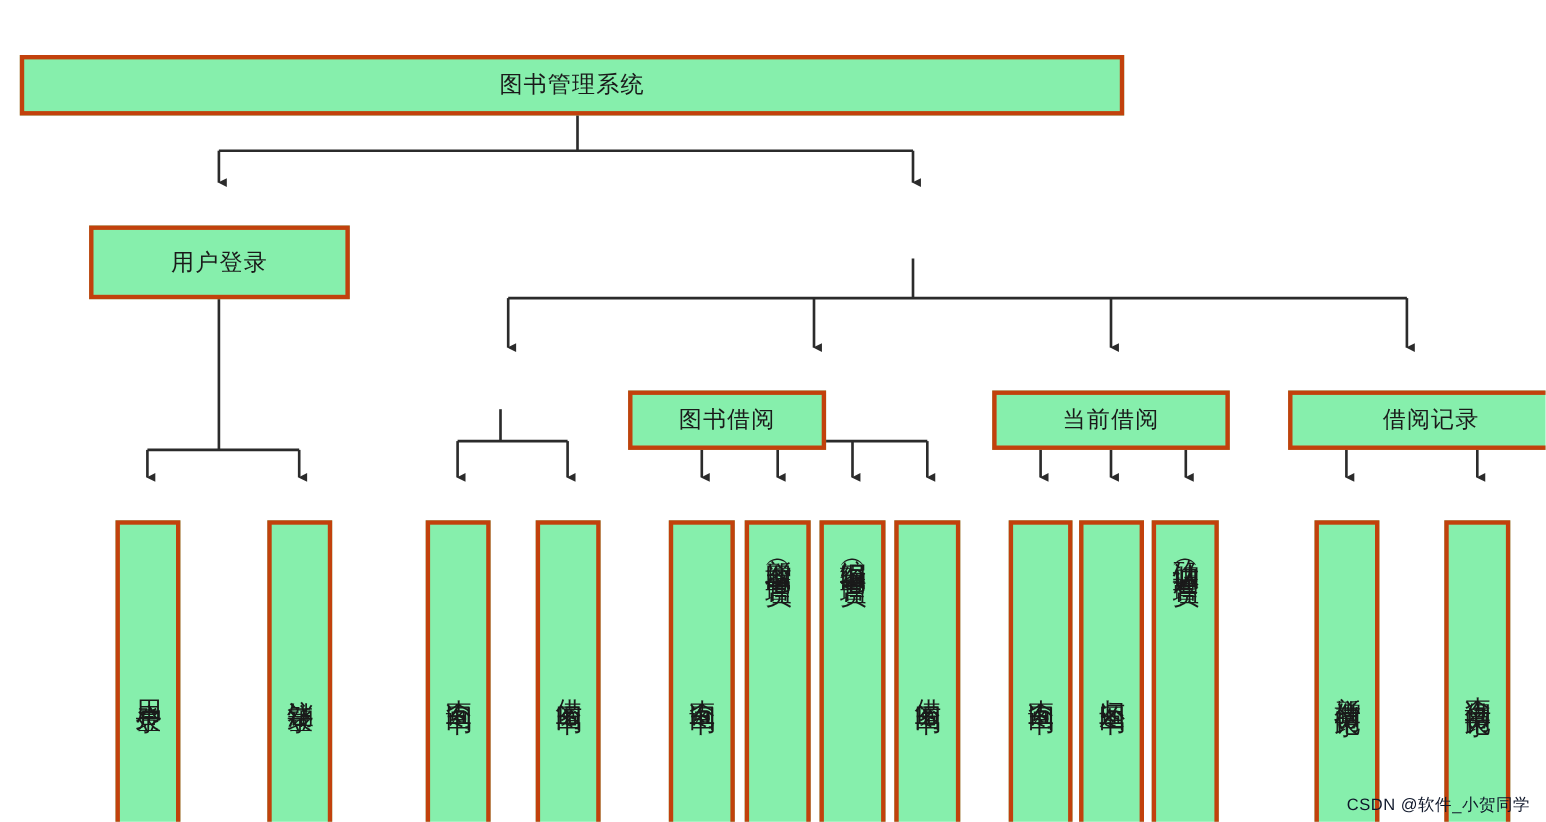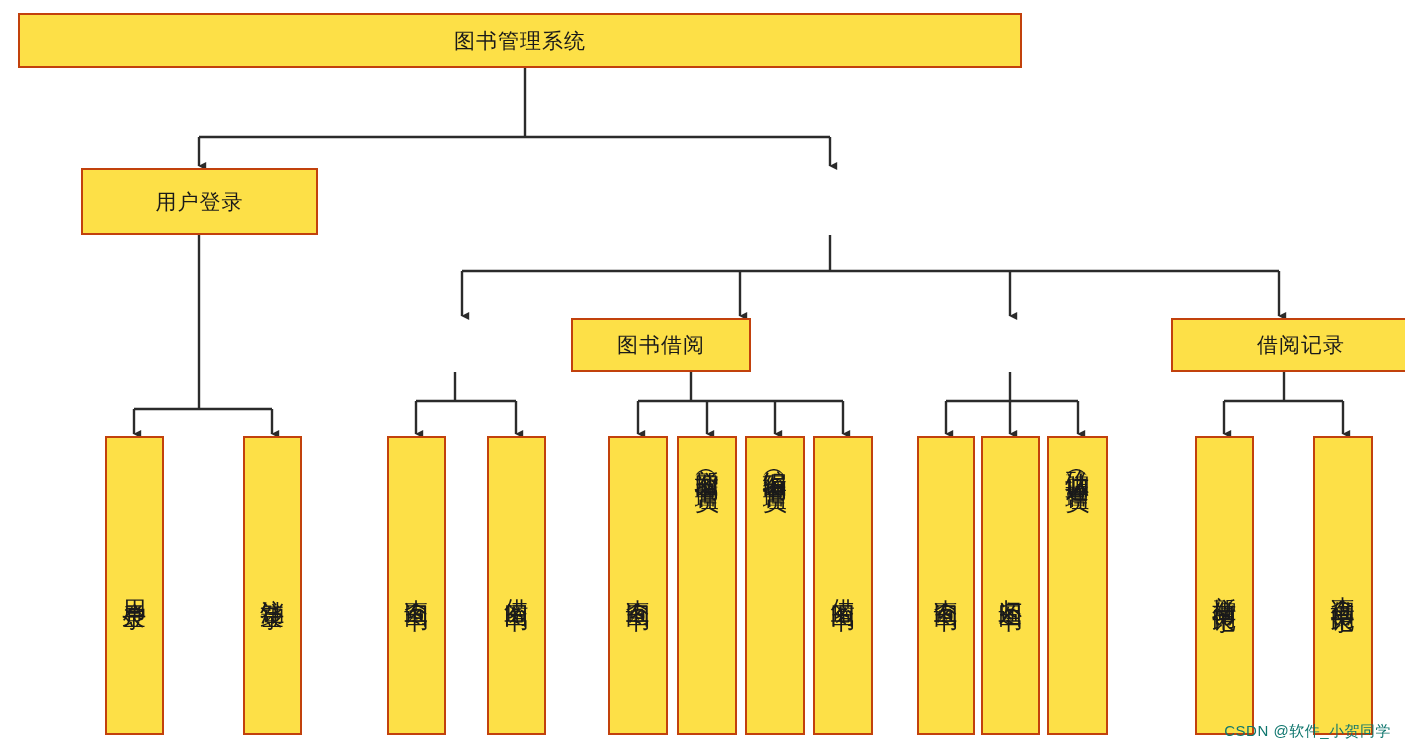--- a/index.html
+++ b/index.html
@@ -23,26 +23,27 @@
   #edges-layer {
     position: absolute;
     left: 0;
     top: 0;
     width: 1405px;
     height: 747px;
   }
   .node {
     position: absolute;
     box-sizing: border-box;
-    border: 2px solid #c2410c;
-    background: #fde047;
+    border: 4px solid #c2410c;
+    background: #86efac;
     display: flex;
     align-items: center;
     justify-content: center;
     color: #1a1a1a;
+    margin-top: 37px;
   }
   .node.horiz .node-label {
     font-size: 21px;
     line-height: 1.1;
     letter-spacing: 1px;
     white-space: nowrap;
   }
   .node.vert {
     align-items: flex-start;
     justify-content: center;
@@ -58,21 +59,21 @@
   }
   .node.vert.vert-center {
     align-items: center;
     padding-top: 0;
   }
   #watermark {
     position: absolute;
     right: 14px;
     bottom: 6px;
     font-size: 15px;
-    color: #0f766e;
+    color: #0f172a;
     letter-spacing: 0.5px;
     white-space: nowrap;
     pointer-events: none;
   }
 </style>
 </head>
 <body>
 
 <div id="diagram-root">
 
@@ -131,20 +132,23 @@
     <span class="node-label">图书管理系统</span>
   </div>
 
   <div class="node horiz" style="left:81px; top:168px; width:237px; height:67px;">
     <span class="node-label">用户登录</span>
   </div>
 
   <div class="node horiz" style="left:571px; top:318px; width:180px; height:54px;align-items:center;">
     <span class="node-label">图书借阅</span>
   </div>
+  <div class="node horiz" style="left:902px; top:318px; width:216px; height:54px;">
+    <span class="node-label">当前借阅</span>
+  </div>
   <div class="node horiz" style="left:1171px; top:318px; width:260px; height:54px;">
     <span class="node-label">借阅记录</span>
   </div>
 
   <div class="node vert vert-center" style="left:105px; top:436px; width:59px; height:299px;">
     <span class="node-label">用户登录</span>
   </div>
   <div class="node vert vert-center" style="left:243px; top:436px; width:59px; height:299px;">
     <span class="node-label">注销登录</span>
   </div>

